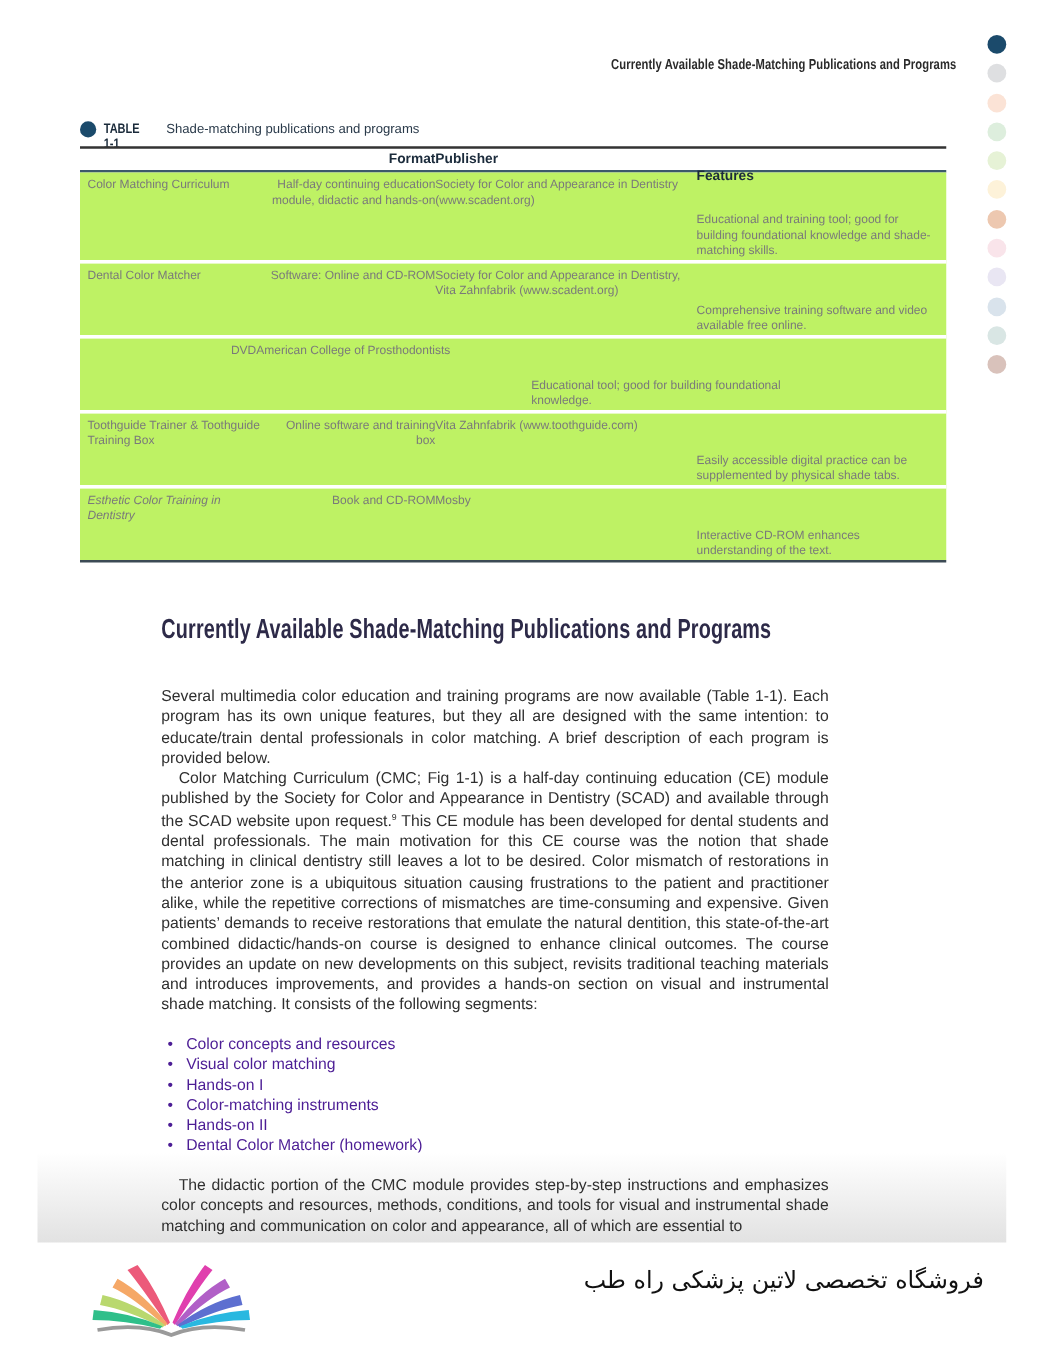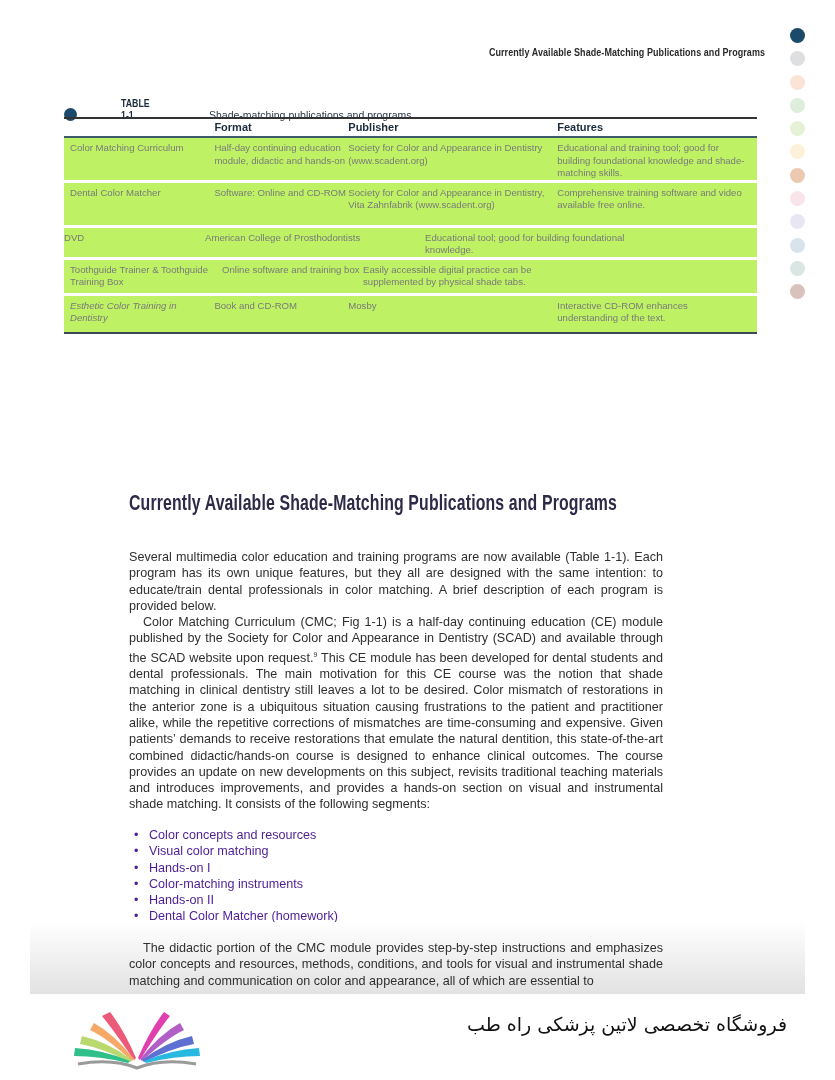--- a/index.html
+++ b/index.html
@@ -12,39 +12,39 @@
     font-size: 11.5px; letter-spacing: 0.1px; color: #2a2a2a;
     transform: scaleX(0.78); transform-origin: right center;
     font-weight: bold;
   }
 
   .dots { position: absolute; left: 790px; top: 28px; width: 16px; }
   .dot { width: 15px; height: 15px; border-radius: 50%; margin-bottom: 8.3px; }
 
   .table-caption {
     position: absolute; left: 64px; top: 97px;
-    display: flex; align-items: flex-end; font-size: 10.5px; gap: 38px;
+    display: flex; align-items: flex-start; font-size: 10.5px;
   }
   .caption-dot { width: 13px; height: 13px; border-radius: 50%; margin-right: 6px; }
   .caption-label { font-weight: bold; color: #1a2a3a; transform: scaleX(0.8); transform-origin: left center; display: inline-block; width: 46px; font-size: 11px; }
   .caption-title { color: #2a3a4a; margin-left: 4px; font-size: 10.5px; }
 
   .tbl {
     position: absolute; left: 64px; top: 117px; width: 693px;
     border-top: 2px solid #333; border-bottom: 2px solid #3c4a55;
     font-size: 9.6px; color: #7a7a7a; line-height: 12.5px;
   }
   .tbl-head { display: flex; height: 19px; align-items: center; border-bottom: 2px solid #3c5a6a; }
   .tbl-head div { font-weight: bold; color: #1b2b3b; font-size: 11px; }
   .tbl-row { display: flex; background: #bef264; border-bottom: 3px solid #ffffff; padding-top: 4px; }
   .tbl-row:last-child { border-bottom: none; }
   .c0 { width: 158px; padding-left: 6px; }
-  .c1 { width: 141px; }
+  .c1 { width: 141px; text-align: right; }
   .c2 { width: 220px; }
-  .c3 { width: 210px; padding-right: 6px; }
+  .c3 { width: 210px; padding-right: 6px; margin-top: 28px; }
   .italic { font-style: italic; }
 
   .section-heading {
     position: absolute; left: 129px; top: 490px;
     font-size: 22px; color: #2d2a48; font-weight: bold;
     transform: scaleX(0.72); transform-origin: left center; white-space: nowrap;
     letter-spacing: 0.2px;
   }
 
   .body-text {
@@ -116,20 +116,21 @@
         <div class="c3">Comprehensive training software and video available free online.</div>
       </div>
       <div class="tbl-row" style="min-height: 31px;">
         <div class="c1">DVD</div>
         <div class="c2">American College of Prosthodontists</div>
         <div class="c3">Educational tool; good for building foundational knowledge.</div>
       </div>
       <div class="tbl-row" style="min-height: 36px;">
         <div class="c0">Toothguide Trainer &amp; Toothguide Training Box</div>
         <div class="c1">Online software and training box</div>
+        <div class="c2">Vita Zahnfabrik (www.toothguide.com)</div>
         <div class="c3">Easily accessible digital practice can be supplemented by physical shade tabs.</div>
       </div>
       <div class="tbl-row" style="min-height: 36px;">
         <div class="c0 italic">Esthetic Color Training in Dentistry</div>
         <div class="c1">Book and CD-ROM</div>
         <div class="c2">Mosby</div>
         <div class="c3">Interactive CD-ROM enhances understanding of the text.</div>
       </div>
     </div>
 </div>

